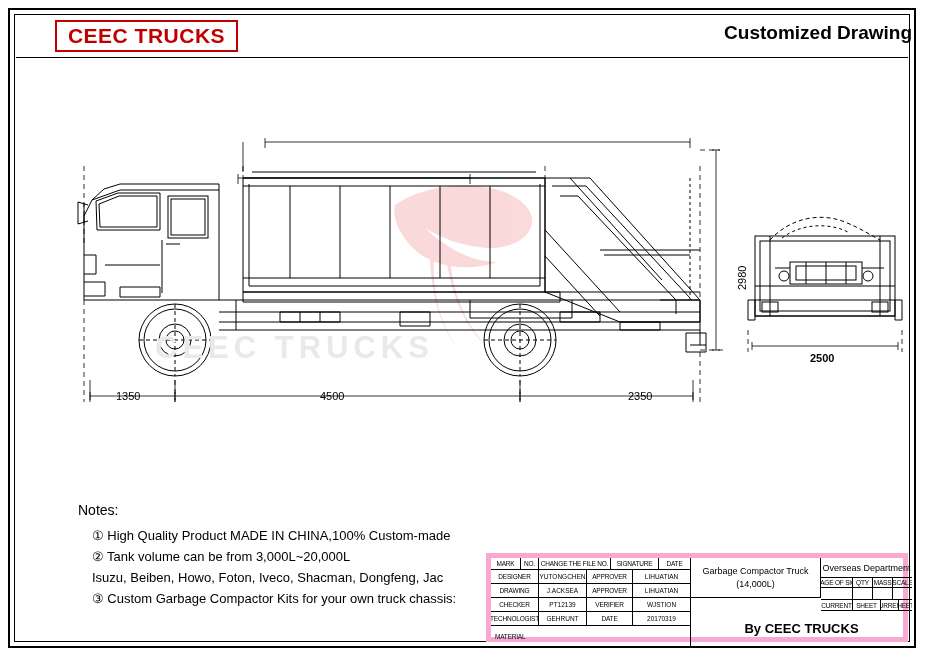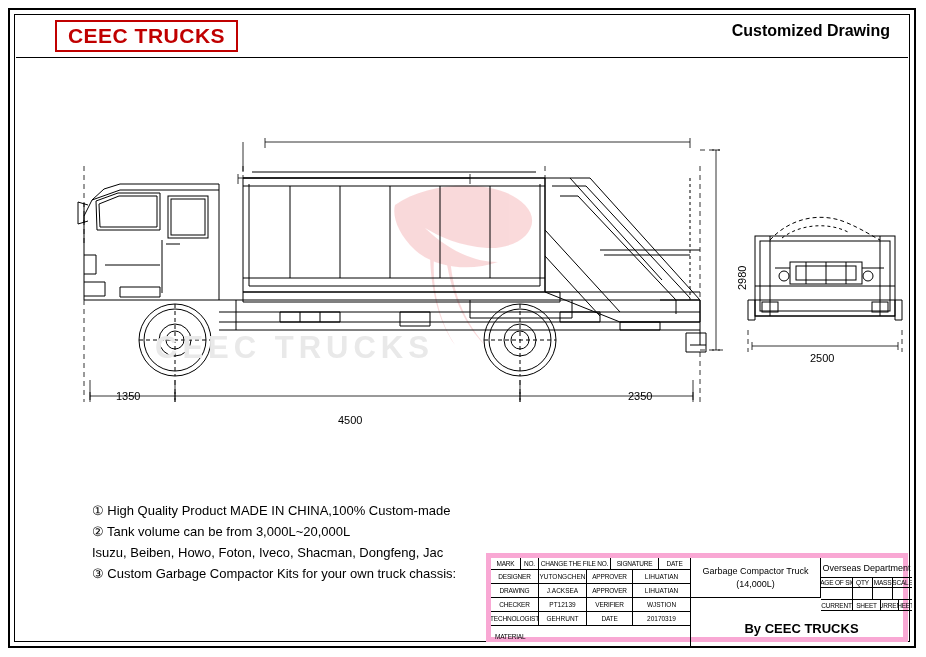--- a/index.html
+++ b/index.html
@@ -4,21 +4,21 @@
 <style>
   html,body{margin:0;padding:0;background:#ffffff;}
   body{font-family:"Liberation Sans", sans-serif;}
   #page{position:relative;width:926px;height:657px;background:#fff;overflow:hidden;}
   .frame{position:absolute;left:8px;top:8px;width:908px;height:640px;border:2px solid #000;box-sizing:border-box;}
   .inner-frame{position:absolute;left:14px;top:14px;width:896px;height:628px;border:1px solid #000;box-sizing:border-box;}
 
   
   .logo-box{position:absolute;left:55px;top:20px;width:183px;height:32px;border:2px solid #c00000;box-sizing:border-box;display:flex;align-items:center;justify-content:center;}
   .logo-text{color:#c00000;font-weight:bold;font-size:21px;letter-spacing:0.5px;font-family:"Liberation Sans", sans-serif;}
-  .title-right{position:absolute;right:36px;top:22px;font-size:16px;font-weight:bold;color:#000;}
+  .title-right{position:absolute;right:14px;top:22px;font-size:19px;font-weight:bold;color:#000;}
   .header-rule{position:absolute;left:16px;top:57px;width:892px;height:0;border-top:1px solid #000;}
   .wm-text{position:absolute;left:155px;top:330px;font-size:31px;font-weight:bold;color:#e9e9e9;letter-spacing:5px;}
 
   svg.draw{position:absolute;left:0;top:0;width:926px;height:657px;pointer-events:none;}
 
   .dim-label{position:absolute;font-size:11px;color:#000;font-family:"Liberation Sans", sans-serif;}
   .dim-vert{position:absolute;font-size:11px;color:#000;transform:rotate(-90deg);transform-origin:left top;}
 
   
   .notes{position:absolute;left:78px;top:500px;font-size:13px;color:#000;line-height:21px;}
@@ -207,26 +207,27 @@
     </g>
     <g stroke="#000" fill="#000" stroke-width="0.8">
       <path d="M752 346 L898 346"></path>
       <path d="M752 342 L752 350 M898 342 L898 350"></path>
     </g>
   </svg>
 
   <div class="wm-text">CEEC TRUCKS</div>
 
   <div class="dim-label" style="left:116px;top:390px;">1350</div>
-  <div class="dim-label" style="left:338px;top:390px;margin-top:24px;">4500</div>
+  <div class="dim-label" style="left:320px;top:390px;">4500</div>
   <div class="dim-label" style="left:590px;top:390px;margin-left:38px;">2350</div>
   <div class="dim-vert" style="left:736px;top:290px;">2980</div>
-  <div class="dim-label" style="left:810px;top:352px;">2500</div>
+  <div class="dim-label" style="left:810px;top:352px;font-weight:bold;">2500</div>
 
   <div class="notes">
+    <div class="nh">Notes:</div>
     <div class="nl">① High Quality Product MADE IN CHINA,100% Custom-made</div>
     <div class="nl">② Tank volume can be from 3,000L~20,000L</div>
     <div class="nl">Isuzu, Beiben, Howo, Foton, Iveco, Shacman, Dongfeng, Jac</div>
     <div class="nl">③ Custom Garbage Compactor Kits for your own truck chassis:</div>
   </div>
 
   <div class="tb">
 
     <div class="cell lbl" style="left:0;top:0;width:30px;height:12px;">MARK</div>
     <div class="cell lbl" style="left:30px;top:0;width:18px;height:12px;">NO.</div>

